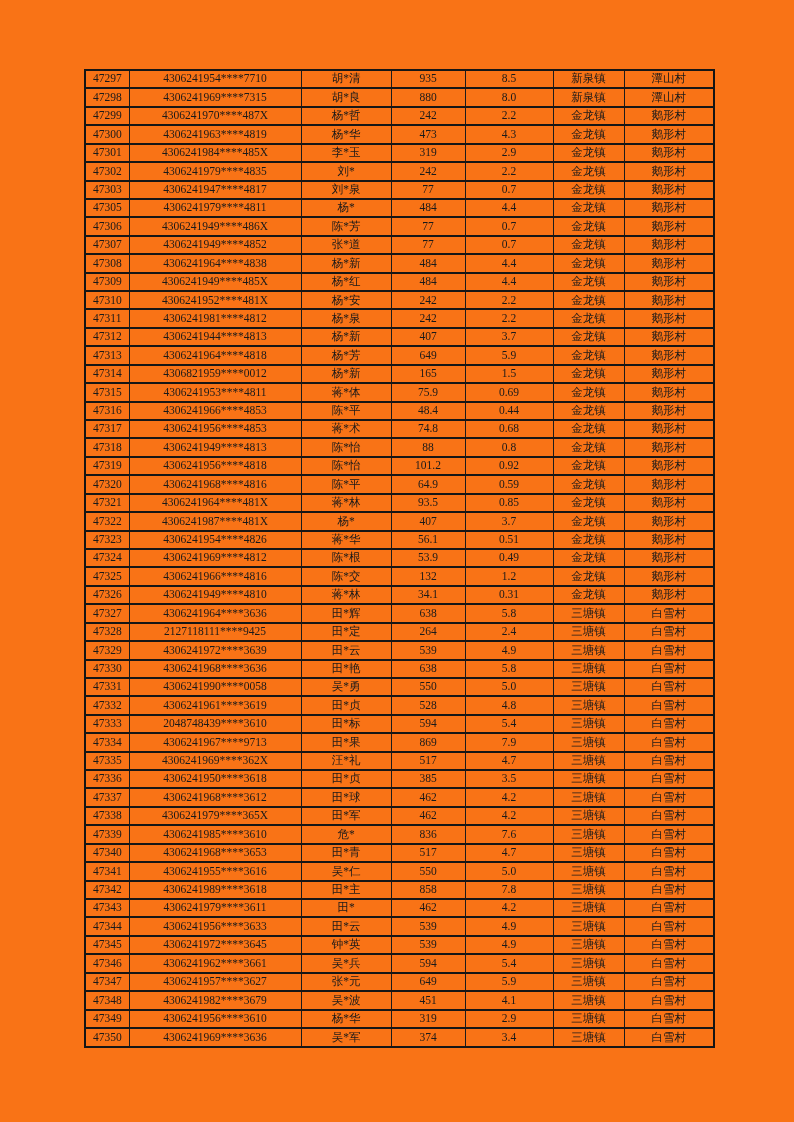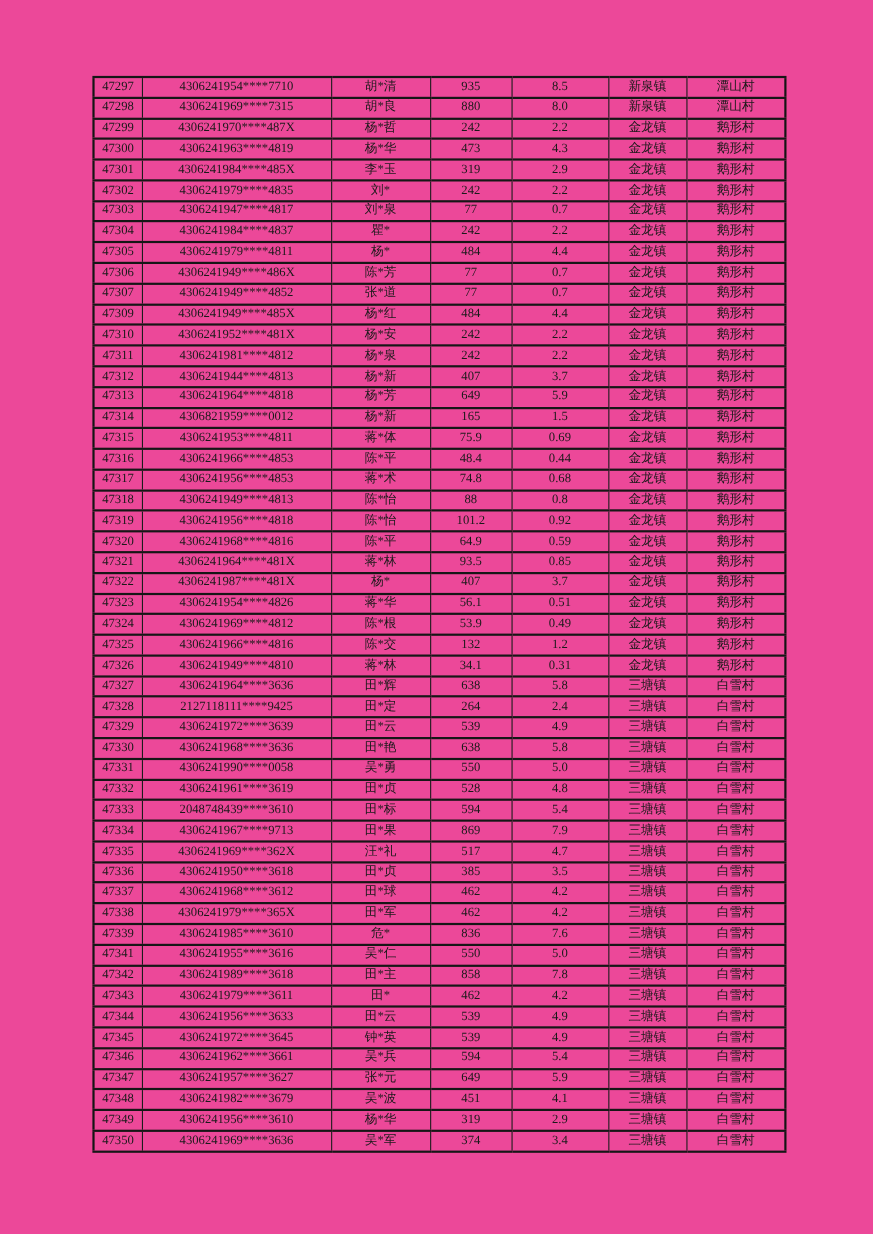--- a/index.html
+++ b/index.html
@@ -11,21 +11,21 @@
     width: 794px;
     height: 1122px;
     position: relative;
     font-family: "Liberation Serif", "DejaVu Serif", serif;
     color: #1a1a1a;
   }
   .page {
     position: absolute;
     left: 0; top: 0;
     width: 794px; height: 1122px;
-    background: #ec4899;
+    background: #f97316;
   }
   .table-wrap {
     position: absolute;
     left: 84px;
     top: 69px;
     width: 629px;
     height: 979px;
   }
   table.records {
     border-collapse: collapse;
@@ -130,29 +130,20 @@
           <tr>
             <td>47303</td>
             <td>4306241947****4817</td>
             <td>刘*泉</td>
             <td>77</td>
             <td>0.7</td>
             <td>金龙镇</td>
             <td>鹅形村</td>
           </tr>
           <tr>
-            <td>47304</td>
-            <td>4306241984****4837</td>
-            <td>瞿*</td>
-            <td>242</td>
-            <td>2.2</td>
-            <td>金龙镇</td>
-            <td>鹅形村</td>
-          </tr>
-          <tr>
             <td>47305</td>
             <td>4306241979****4811</td>
             <td>杨*</td>
             <td>484</td>
             <td>4.4</td>
             <td>金龙镇</td>
             <td>鹅形村</td>
           </tr>
           <tr>
             <td>47306</td>
@@ -166,20 +157,29 @@
           <tr>
             <td>47307</td>
             <td>4306241949****4852</td>
             <td>张*道</td>
             <td>77</td>
             <td>0.7</td>
             <td>金龙镇</td>
             <td>鹅形村</td>
           </tr>
           <tr>
+            <td>47308</td>
+            <td>4306241964****4838</td>
+            <td>杨*新</td>
+            <td>484</td>
+            <td>4.4</td>
+            <td>金龙镇</td>
+            <td>鹅形村</td>
+          </tr>
+          <tr>
             <td>47309</td>
             <td>4306241949****485X</td>
             <td>杨*红</td>
             <td>484</td>
             <td>4.4</td>
             <td>金龙镇</td>
             <td>鹅形村</td>
           </tr>
           <tr>
             <td>47310</td>
@@ -441,20 +441,29 @@
             <td>4.2</td>
             <td>三塘镇</td>
             <td>白雪村</td>
           </tr>
           <tr>
             <td>47339</td>
             <td>4306241985****3610</td>
             <td>危*</td>
             <td>836</td>
             <td>7.6</td>
+            <td>三塘镇</td>
+            <td>白雪村</td>
+          </tr>
+          <tr>
+            <td>47340</td>
+            <td>4306241968****3653</td>
+            <td>田*青</td>
+            <td>517</td>
+            <td>4.7</td>
             <td>三塘镇</td>
             <td>白雪村</td>
           </tr>
           <tr>
             <td>47341</td>
             <td>4306241955****3616</td>
             <td>吴*仁</td>
             <td>550</td>
             <td>5.0</td>
             <td>三塘镇</td>

